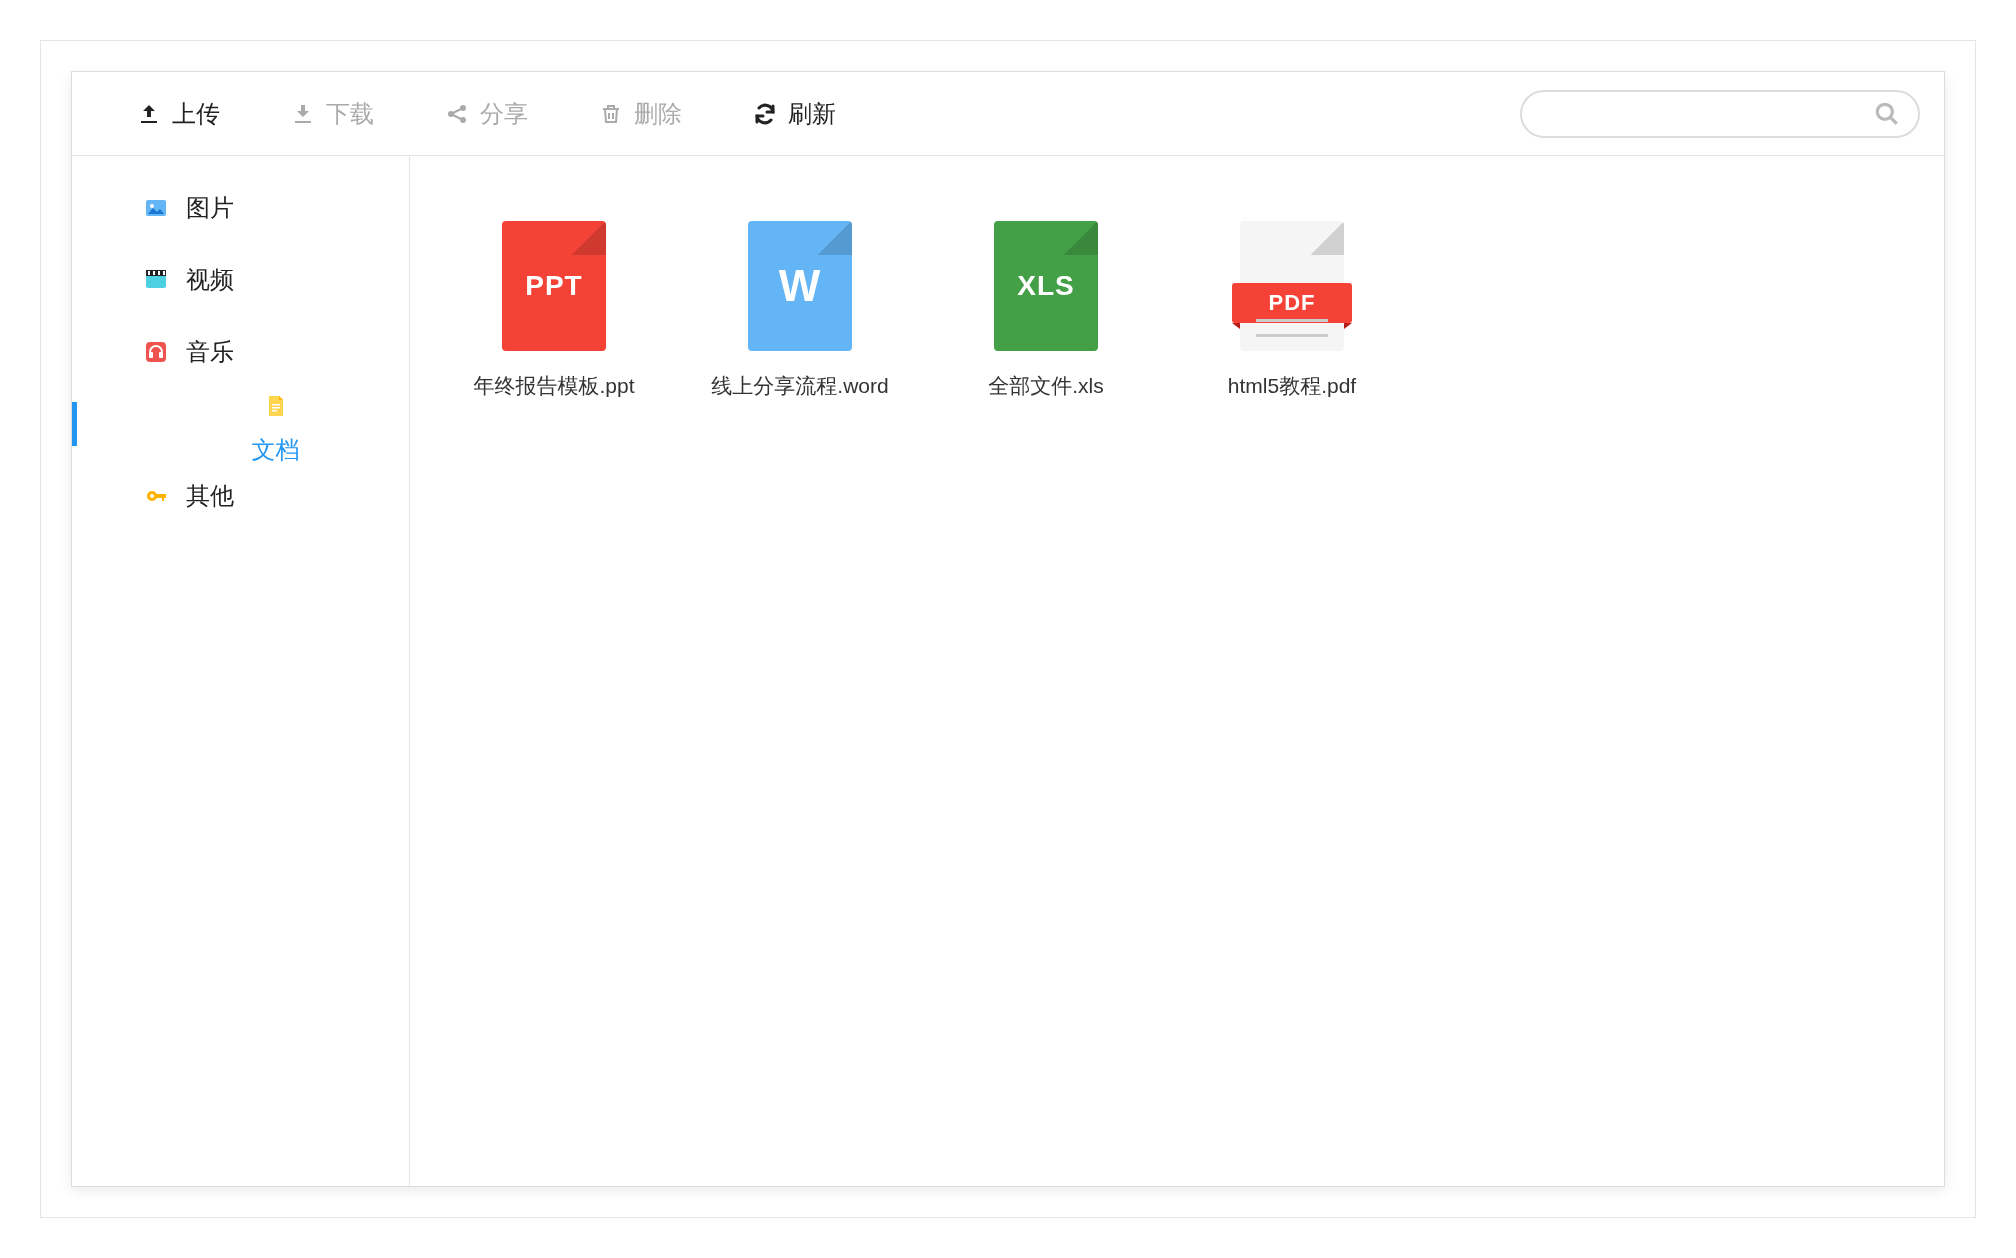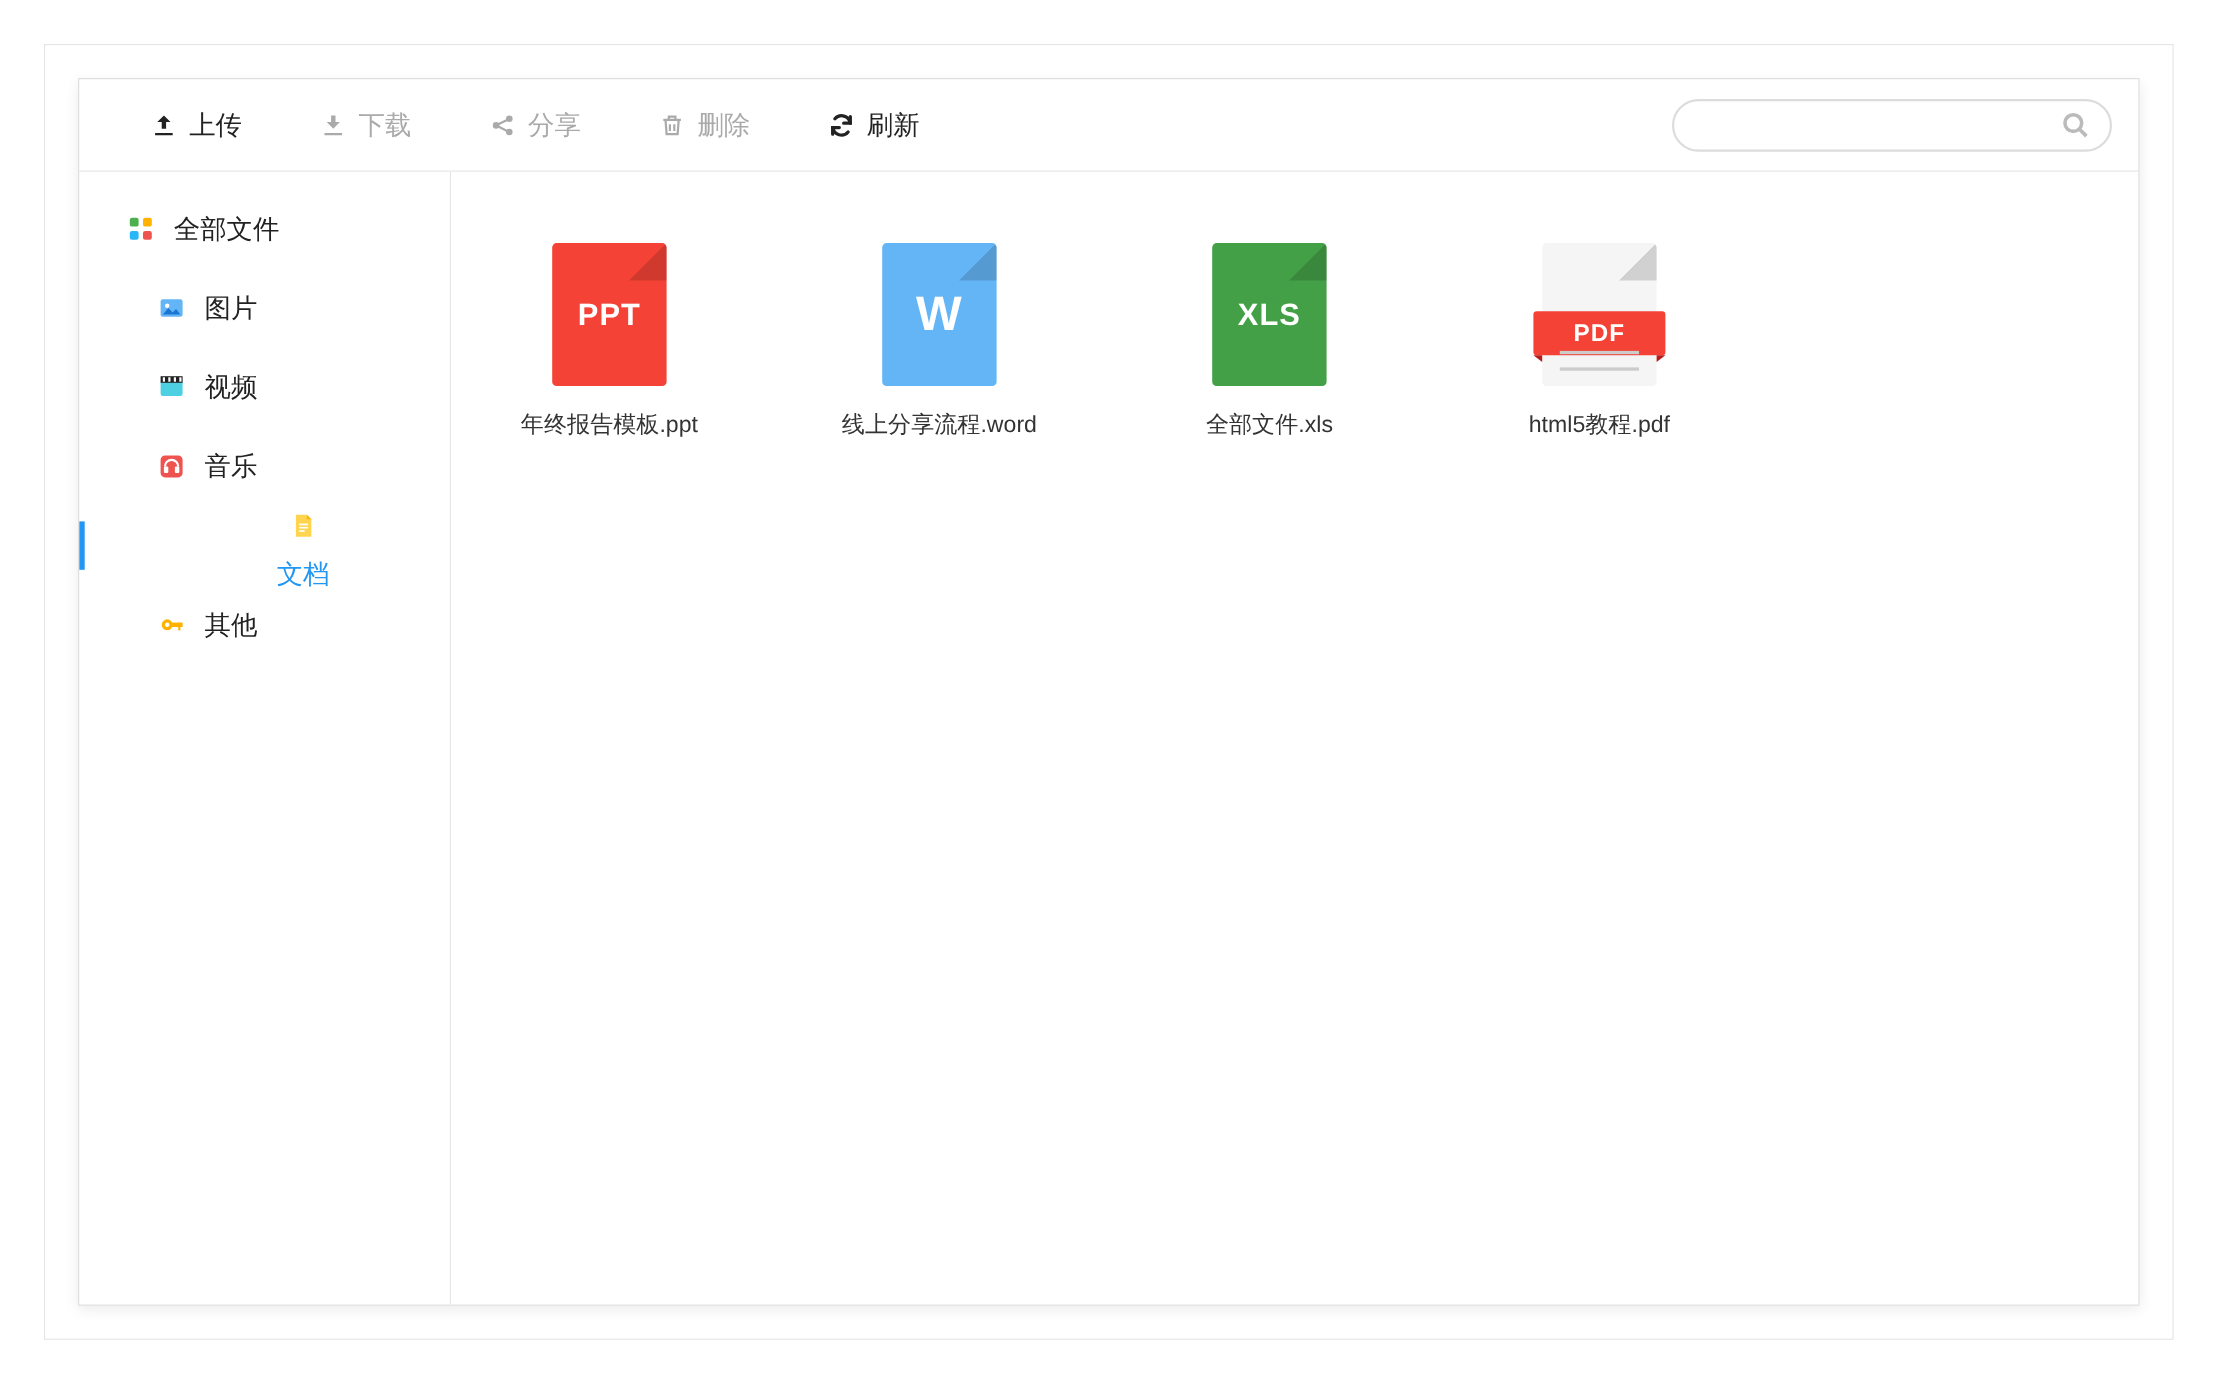--- a/index.html
+++ b/index.html
@@ -139,21 +139,21 @@
     display: flex;
     align-items: center;
     justify-content: center;
   }
   .content {
     flex: 1;
     padding: 60px 44px;
     display: flex;
     flex-wrap: wrap;
     align-content: flex-start;
-    gap: 0 100px;
+    gap: 0 46px;
     align-items: flex-end;
   }
   .file-item {
     width: 200px;
     display: flex;
     flex-direction: column;
     align-items: center;
     cursor: pointer;
   }
   .file-icon {
@@ -298,31 +298,20 @@
               <circle cx="10" cy="10" r="7"></circle>
               <path d="M21 21l-6-6"></path>
             </svg>
         </span>
       </div>
     </div>
 
     <div class="body">
       <div class="sidebar">
 
-        <div class="sidebar-item">
-          <span class="sidebar-icon">
-            <svg viewBox="0 0 24 24" width="24" height="24">
-                <rect x="2" y="2" width="8" height="8" rx="2" fill="#4caf50"></rect>
-                <rect x="14" y="2" width="8" height="8" rx="2" fill="#ffb300"></rect>
-                <rect x="2" y="14" width="8" height="8" rx="2" fill="#29b6f6"></rect>
-                <rect x="14" y="14" width="8" height="8" rx="2" fill="#ef5350"></rect>
-              </svg>
-          </span>
-          <span>全部文件</span>
-        </div>
 
         <div class="sidebar-item sub">
           <span class="sidebar-icon">
             <svg viewBox="0 0 24 24" width="24" height="24">
                 <rect x="2" y="4" width="20" height="16" rx="2" fill="#64b5f6"></rect>
                 <circle cx="8" cy="10" r="2" fill="#fff"></circle>
                 <path d="M4 18l5-6 4 4 3-3 4 5z" fill="#1976d2"></path>
               </svg>
           </span>
           <span>图片</span>

